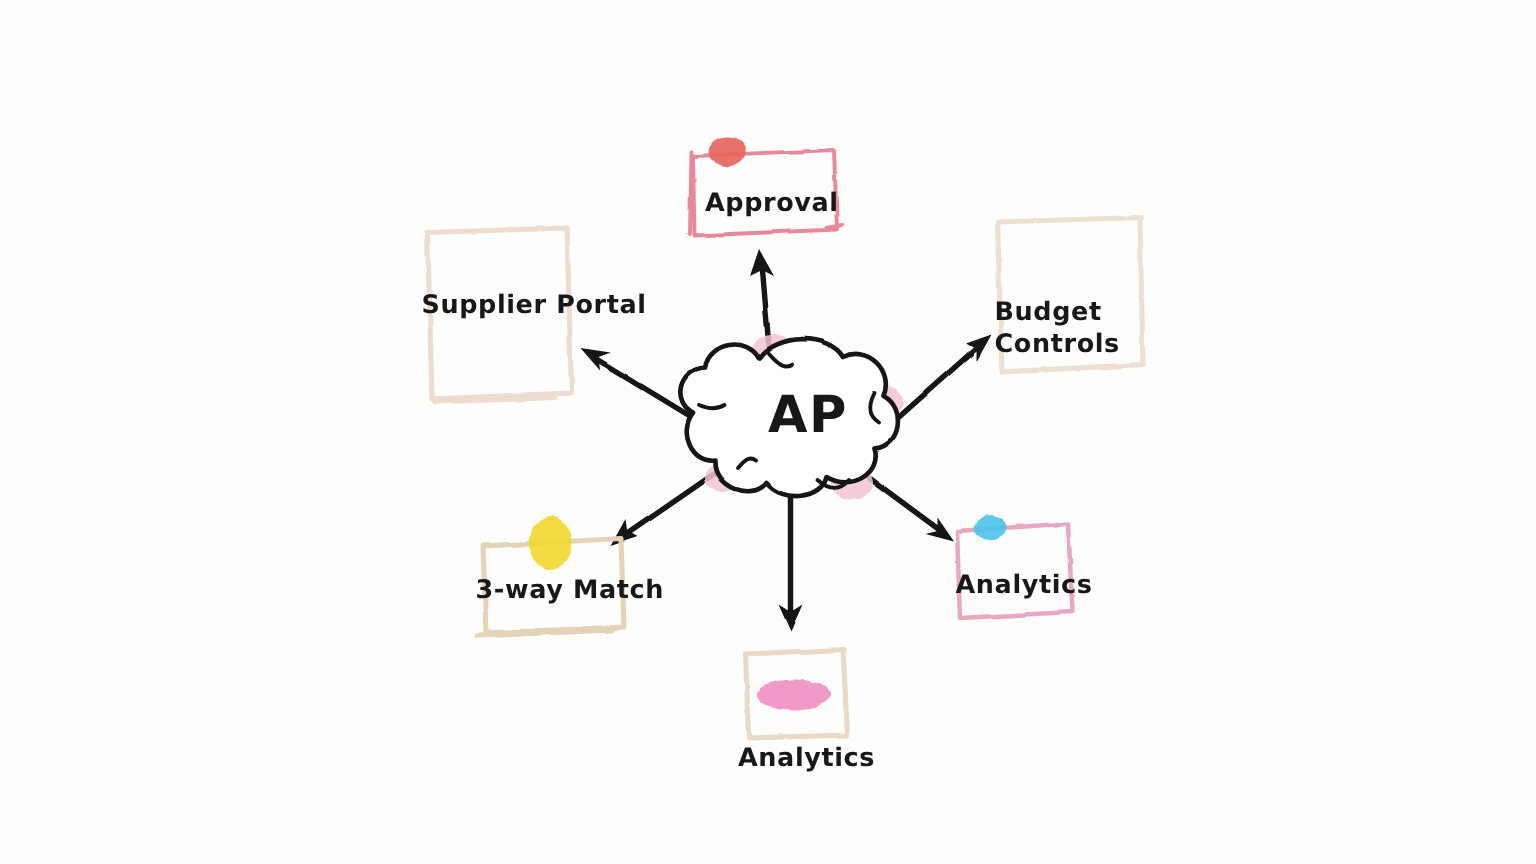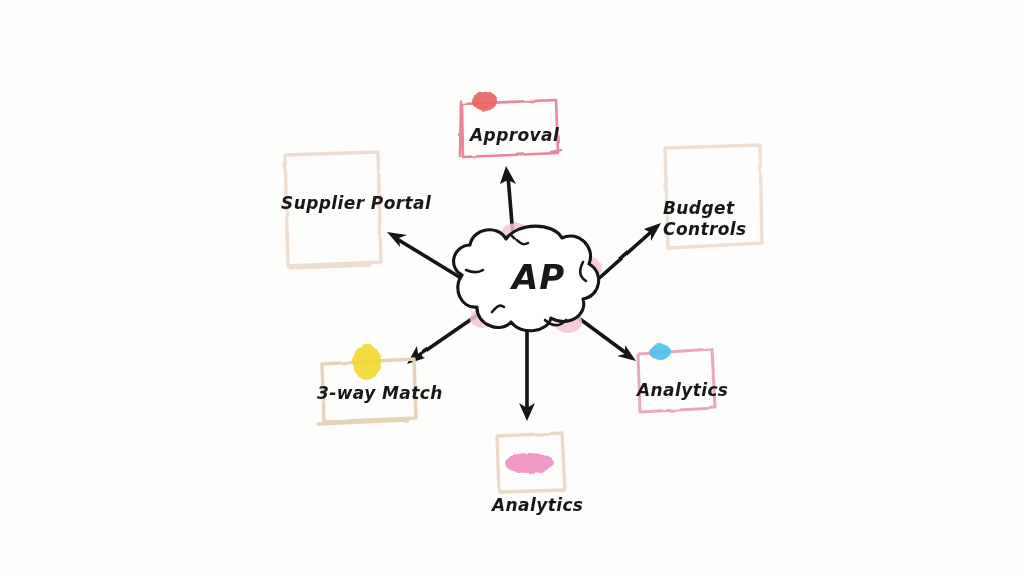--- a/index.html
+++ b/index.html
@@ -61,21 +61,21 @@
     stroke-linecap: round;
     stroke-linejoin: round;
   }
   .blob {
     stroke: none;
   }
 </style>
 </head>
 <body>
 
-<div id="canvas" style="width: 1024px; height: 576px; background: rgb(253, 253, 252); font-style: italic;">
+<div id="canvas" style="width: 1024px; height: 576px; background: rgb(253, 253, 252);">
   <svg id="diagram-svg" viewBox="0 0 1024 576" xmlns="http://www.w3.org/2000/svg">
 
     <defs>
       <filter id="rough" x="-25%" y="-25%" width="150%" height="150%">
         <feTurbulence type="fractalNoise" baseFrequency="0.045" numOctaves="3" seed="7" result="noise"></feTurbulence>
         <feDisplacementMap in="SourceGraphic" in2="noise" scale="2.2" xChannelSelector="R" yChannelSelector="G"></feDisplacementMap>
       </filter>
       <filter id="blobRough" x="-40%" y="-40%" width="180%" height="180%">
         <feTurbulence type="fractalNoise" baseFrequency="0.09" numOctaves="3" seed="19" result="n2"></feTurbulence>
         <feDisplacementMap in="SourceGraphic" in2="n2" scale="3.4" xChannelSelector="R" yChannelSelector="G"></feDisplacementMap>

